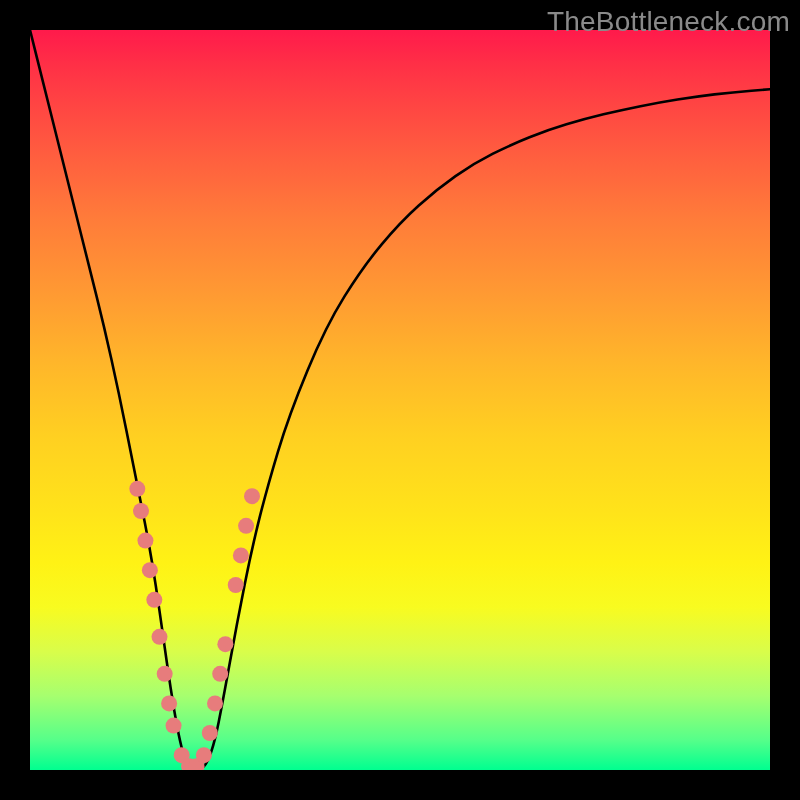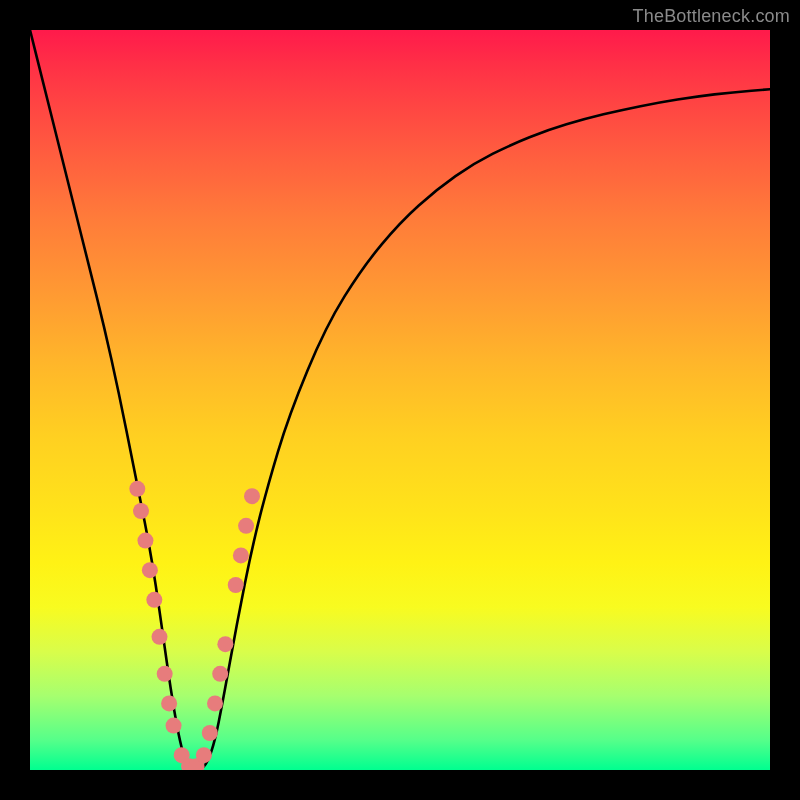--- a/index.html
+++ b/index.html
@@ -33,21 +33,21 @@
       #55ff8a 96%,
       #00ff90 100%
     );
     overflow: hidden;
   }
   .watermark {
     position: absolute;
     top: 6px;
     right: 10px;
     color: #8a8a8a;
-    font-size: 18px;
+    font-size: 28px;
     font-weight: 500;
     letter-spacing: 0.2px;
     z-index: 5;
     user-select: none;
   }
   svg.plot {
     position: absolute;
     left: 0;
     top: 0;
     width: 740px;

